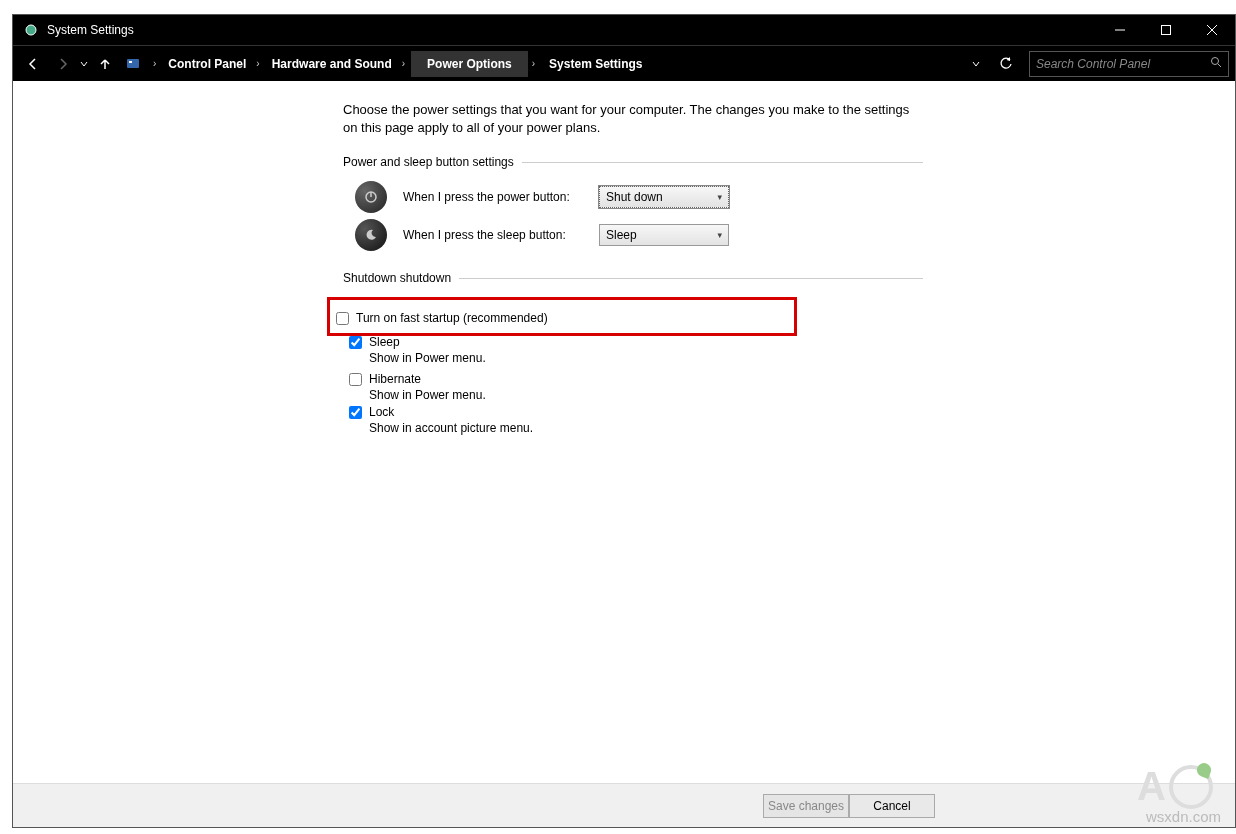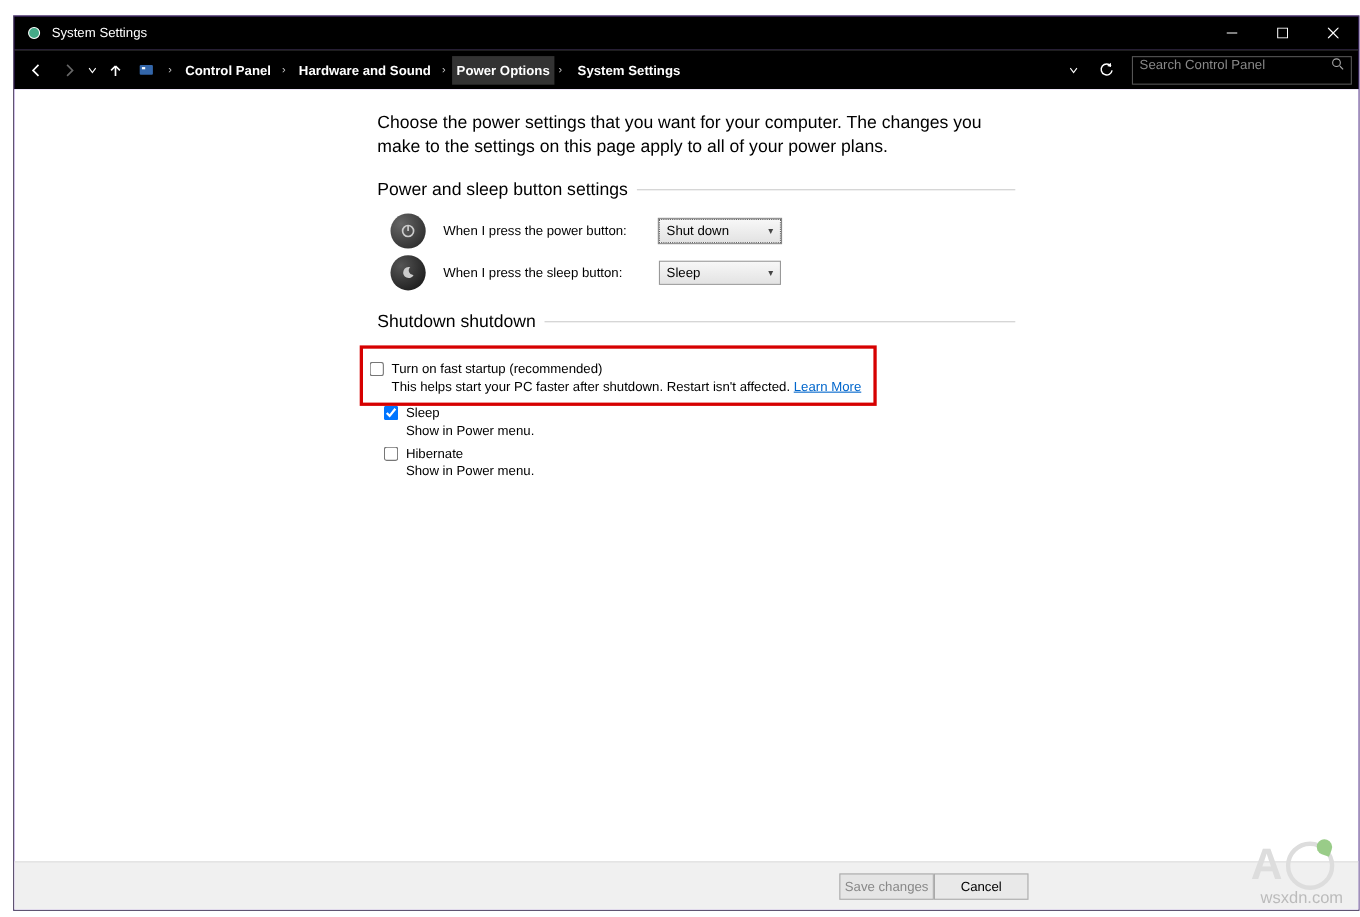--- a/index.html
+++ b/index.html
@@ -14,43 +14,43 @@
 .titlebar .win-btn svg { stroke: #fff; }
 
 .navbar { height: 36px; background: #000; display: flex; align-items: center; border-top: 1px solid #333; padding: 0 6px; gap: 2px; }
 .nav-arrow { width: 28px; height: 28px; display: flex; align-items: center; justify-content: center; color: #fff; }
 .nav-arrow.disabled { opacity: .4; }
 .nav-sep-vert { width: 10px; display:flex; justify-content:center; color:#fff;}
 .crumb { display: flex; align-items: center; color: #fff; font-size: 12px; height: 28px; }
 .crumb .crumb-icon { width: 24px; height: 24px; display:flex; align-items:center; justify-content:center; margin-right:4px; }
 .crumb .crumb-text { padding: 0 6px; font-weight: bold; }
 .crumb .crumb-chev { padding: 0 4px; color:#ccc; font-size:10px;}
-.crumb.active .crumb-text { background: #333; padding: 6px 4px; }
+.crumb.active .crumb-text { background: #333; padding: 6px 16px; }
 .crumb.last .crumb-text { padding: 6px 8px; }
 .nav-spacer { flex: 1; }
 .nav-drop { width: 26px; height:28px; display:flex; align-items:center; justify-content:center; color:#fff;}
 .nav-refresh { width: 30px; height:28px; display:flex; align-items:center; justify-content:center; color:#fff; margin-right:6px;}
-.searchbox { width: 200px; height: 26px; background: #000; border: 1px solid #555; display: flex; align-items: flex-start; padding: 0 6px; color: #888; font-size: 12px; }
+.searchbox { width: 200px; height: 26px; background: #000; border: 1px solid #555; display: flex; align-items: center; padding: 0 6px; color: #888; font-size: 12px; font-style: italic; }
 .searchbox .placeholder { flex:1; }
 .searchbox .s-icon { color:#aaa; }
 
 .content { flex: 1; background: #fff; overflow: auto; padding: 20px 0 0 0; position: relative; }
 .inner { width: 580px; margin-left: 330px; }
 
 h1.page-title { color: #003399; font-size: 18px; font-weight: 400; margin-bottom: 10px; }
-p.intro { font-size: 16px; color: #000; line-height: 1.4; margin-bottom: 18px; }
-
-.section-header { font-size: 16px; color: #000; display: flex; align-items: center; margin-bottom: 12px; }
+p.intro { font-size: 13px; color: #000; line-height: 1.4; margin-bottom: 18px; }
+
+.section-header { font-size: 12px; color: #000; display: flex; align-items: center; margin-bottom: 12px; }
 .section-header::after { content: ""; flex: 1; height: 1px; background: #ccc; margin-left: 8px; }
 
 .setting-row { display: flex; align-items: center; margin: 6px 0 6px 12px; }
 .round-icon { width: 32px; height: 32px; border-radius: 50%; background: radial-gradient(circle at 30% 30%, #666, #222); display:flex; align-items:center; justify-content:center; margin-right: 16px; }
 .round-icon.sleep { background: radial-gradient(circle at 30% 30%, #555, #111); }
 .setting-label { width: 196px; font-size: 12px; }
-.dropdown { width: 111px; height: 22px; border: 1px solid #999; background: linear-gradient(#f7f7f7,#e3e3e3); font-size: 12px; display:flex; align-items:center; padding: 0 6px; position: relative; }
+.dropdown { width: 130px; height: 22px; border: 1px solid #999; background: linear-gradient(#f7f7f7,#e3e3e3); font-size: 12px; display:flex; align-items:center; padding: 0 6px; position: relative; }
 .dropdown.hl { border: 1px dotted #666; outline: 1px solid #888; }
 .dropdown .dd-val { flex:1; }
 .dropdown .dd-chev { font-size: 9px; color:#444; }
 
 .shutdown-section { margin-top: 20px; margin-left: -16px; }
 .shutdown-section .section-header { margin-left: 16px; }
 
 .highlight-box { border: 3px solid #d60000; padding: 8px 10px 6px 26px; margin: 2px 0 0 0; position: relative; width: 470px; }
 .check-row { font-size: 12px; margin: 3px 0 2px 26px; position: relative; }
 .check-row.in-box { margin-left: 0; }
@@ -202,36 +202,40 @@
         </div>
       </div>
 
       <div class="shutdown-section">
         <div class="section-header">Shutdown shutdown</div>
 
         <div class="highlight-box">
           <div class="check-row in-box">
             <input type="checkbox" style="">
             <span class="chk-label">Turn on fast startup (recommended)</span>
-            <span class="chk-desc"><span>This helps start your PC faster after shutdown. Restart isn't affected. </span><a href="#" class="learn-link">Learn More</a></span>
           </div>
         </div>
 
         <div class="check-row overlap" style="margin-left:42px;">
           <input type="checkbox" checked="" style="">
           <span class="chk-label">Sleep</span>
           <span class="chk-desc">Show in Power menu.</span>
         </div>
 
         <div class="check-row" style="margin-left:42px;">
           <input type="checkbox" style="">
           <span class="chk-label">Hibernate</span>
           <span class="chk-desc">Show in Power menu.</span>
         </div>
 
+        <div class="check-row" style="margin-left:42px;">
+          <input type="checkbox" checked="" style="">
+          <span class="chk-label">Lock</span>
+          <span class="chk-desc">Show in account picture menu.</span>
+        </div>
       </div>
     </div>
 
     <div class="footer-bar">
       <div class="footer-btn disabled">Save changes</div>
       <div class="footer-btn">Cancel</div>
     </div>
   </div>
 
   <div class="watermark">

